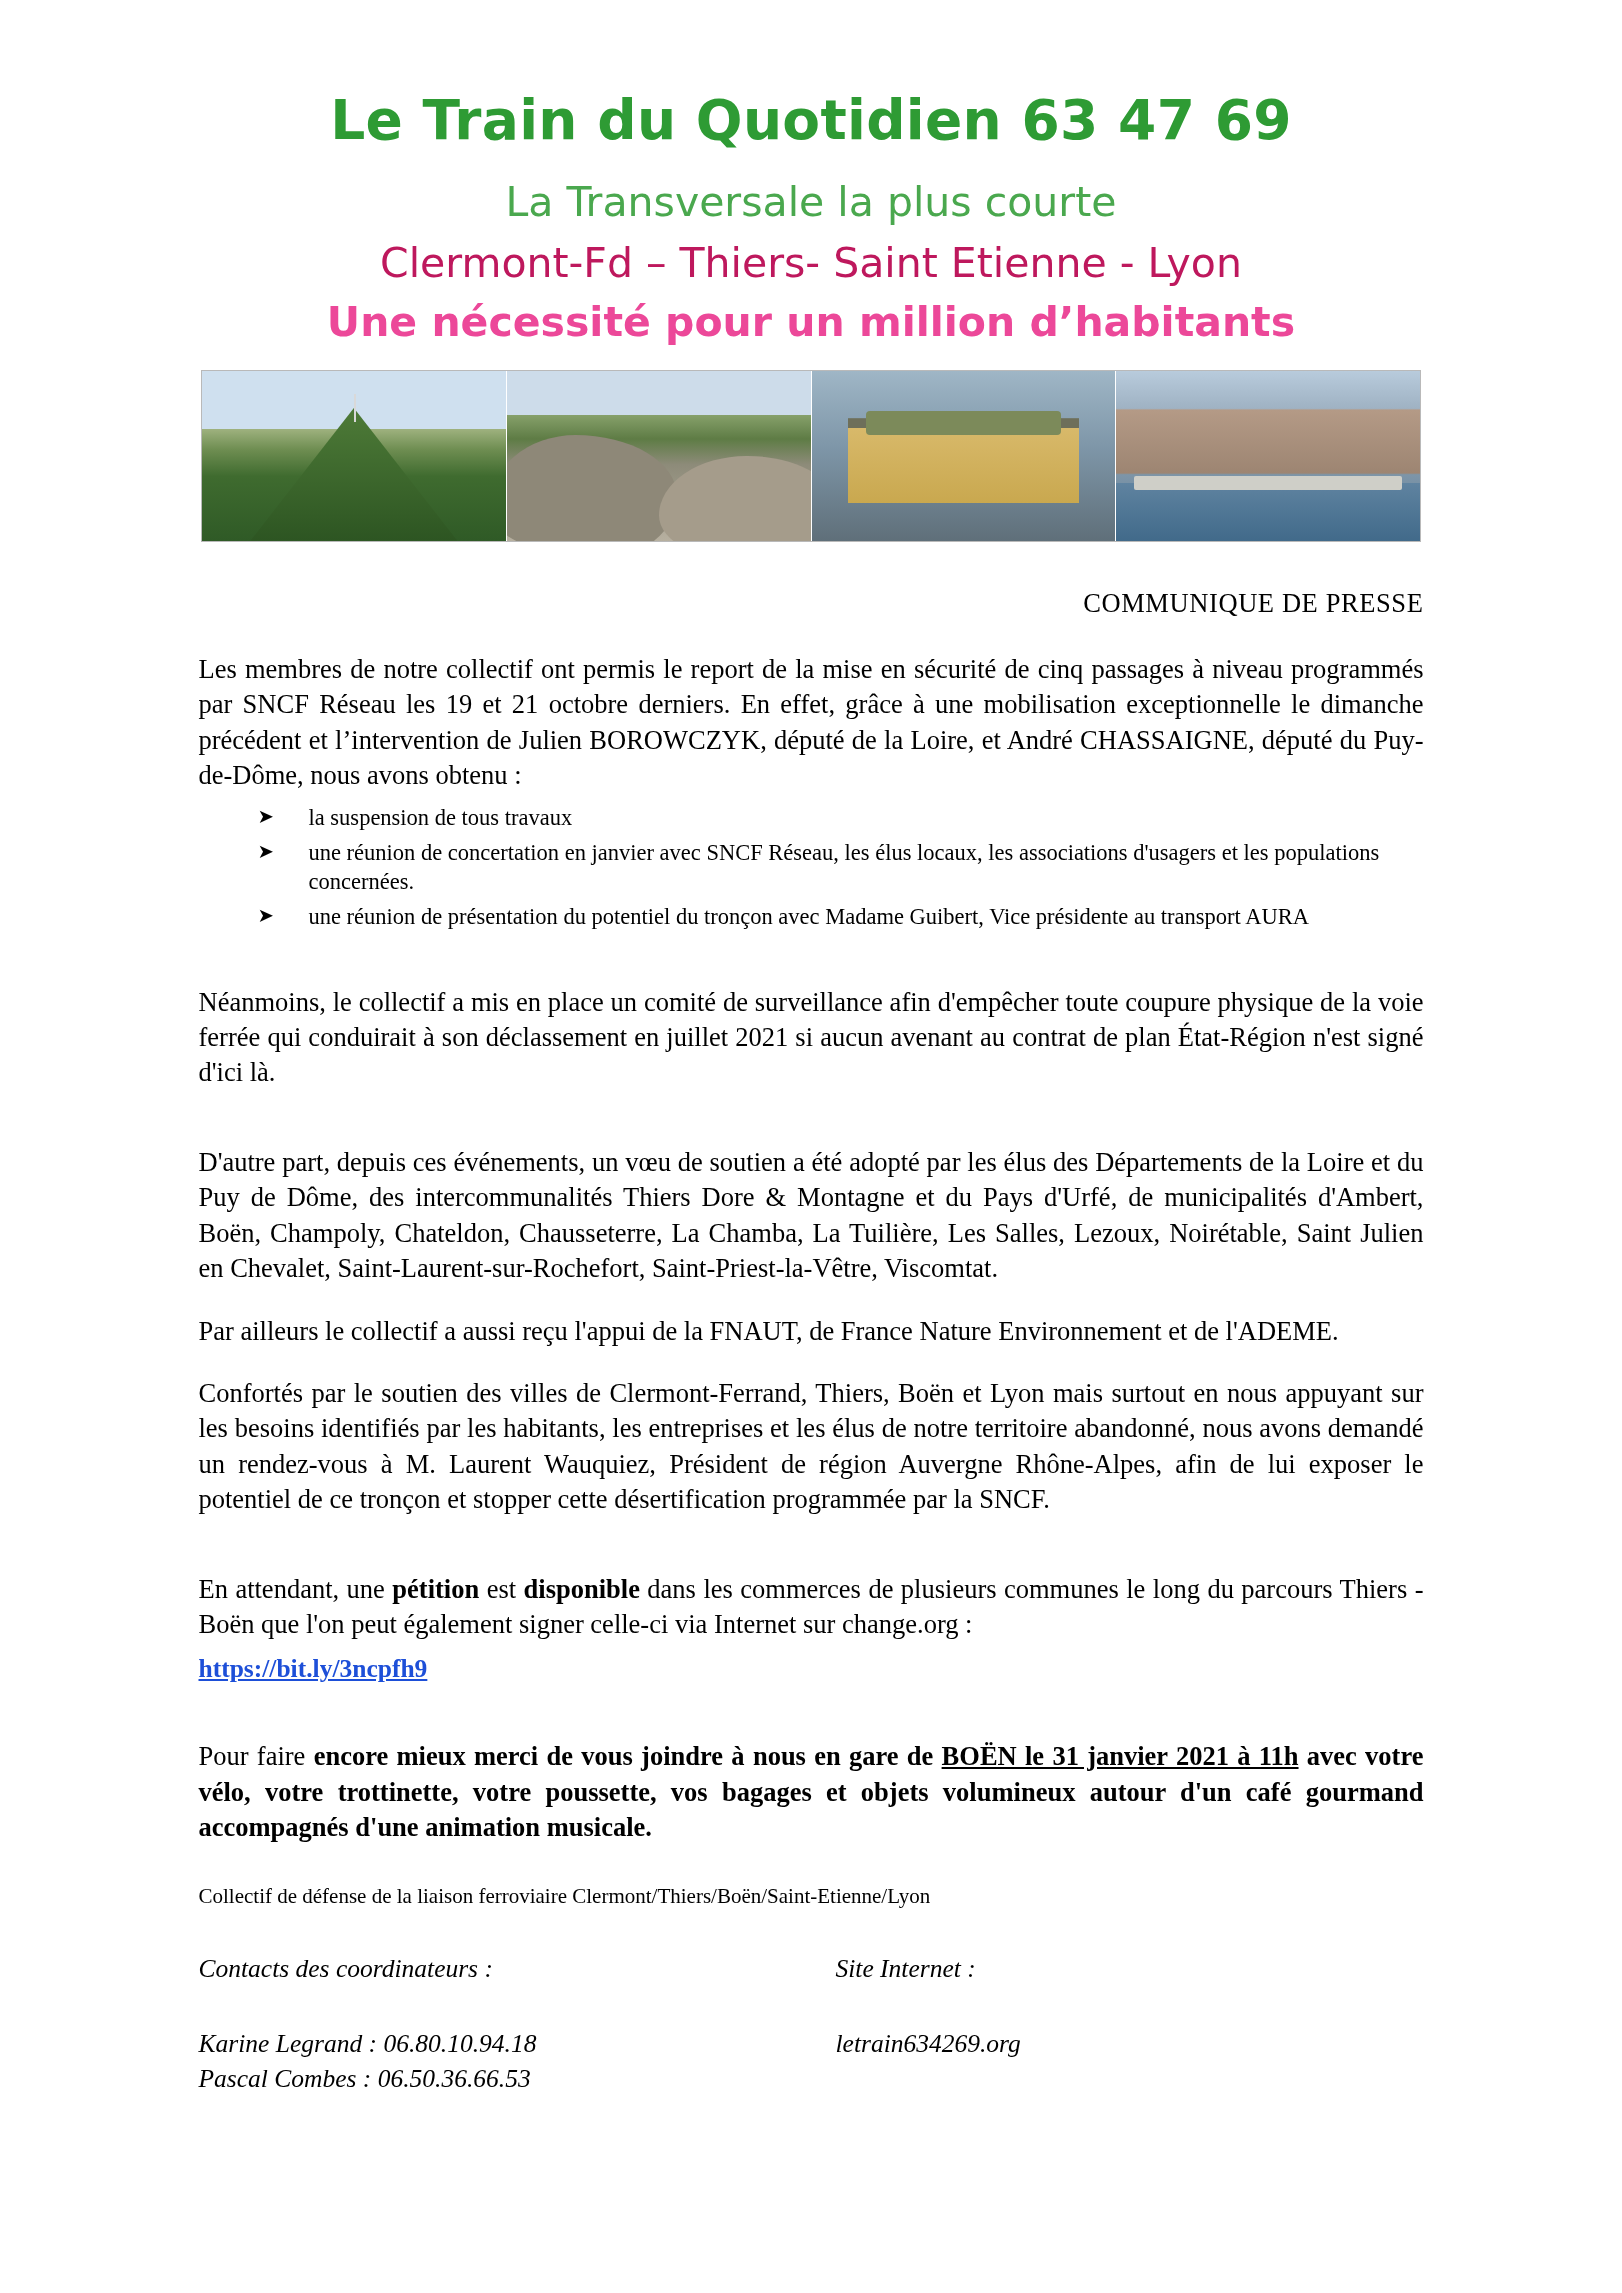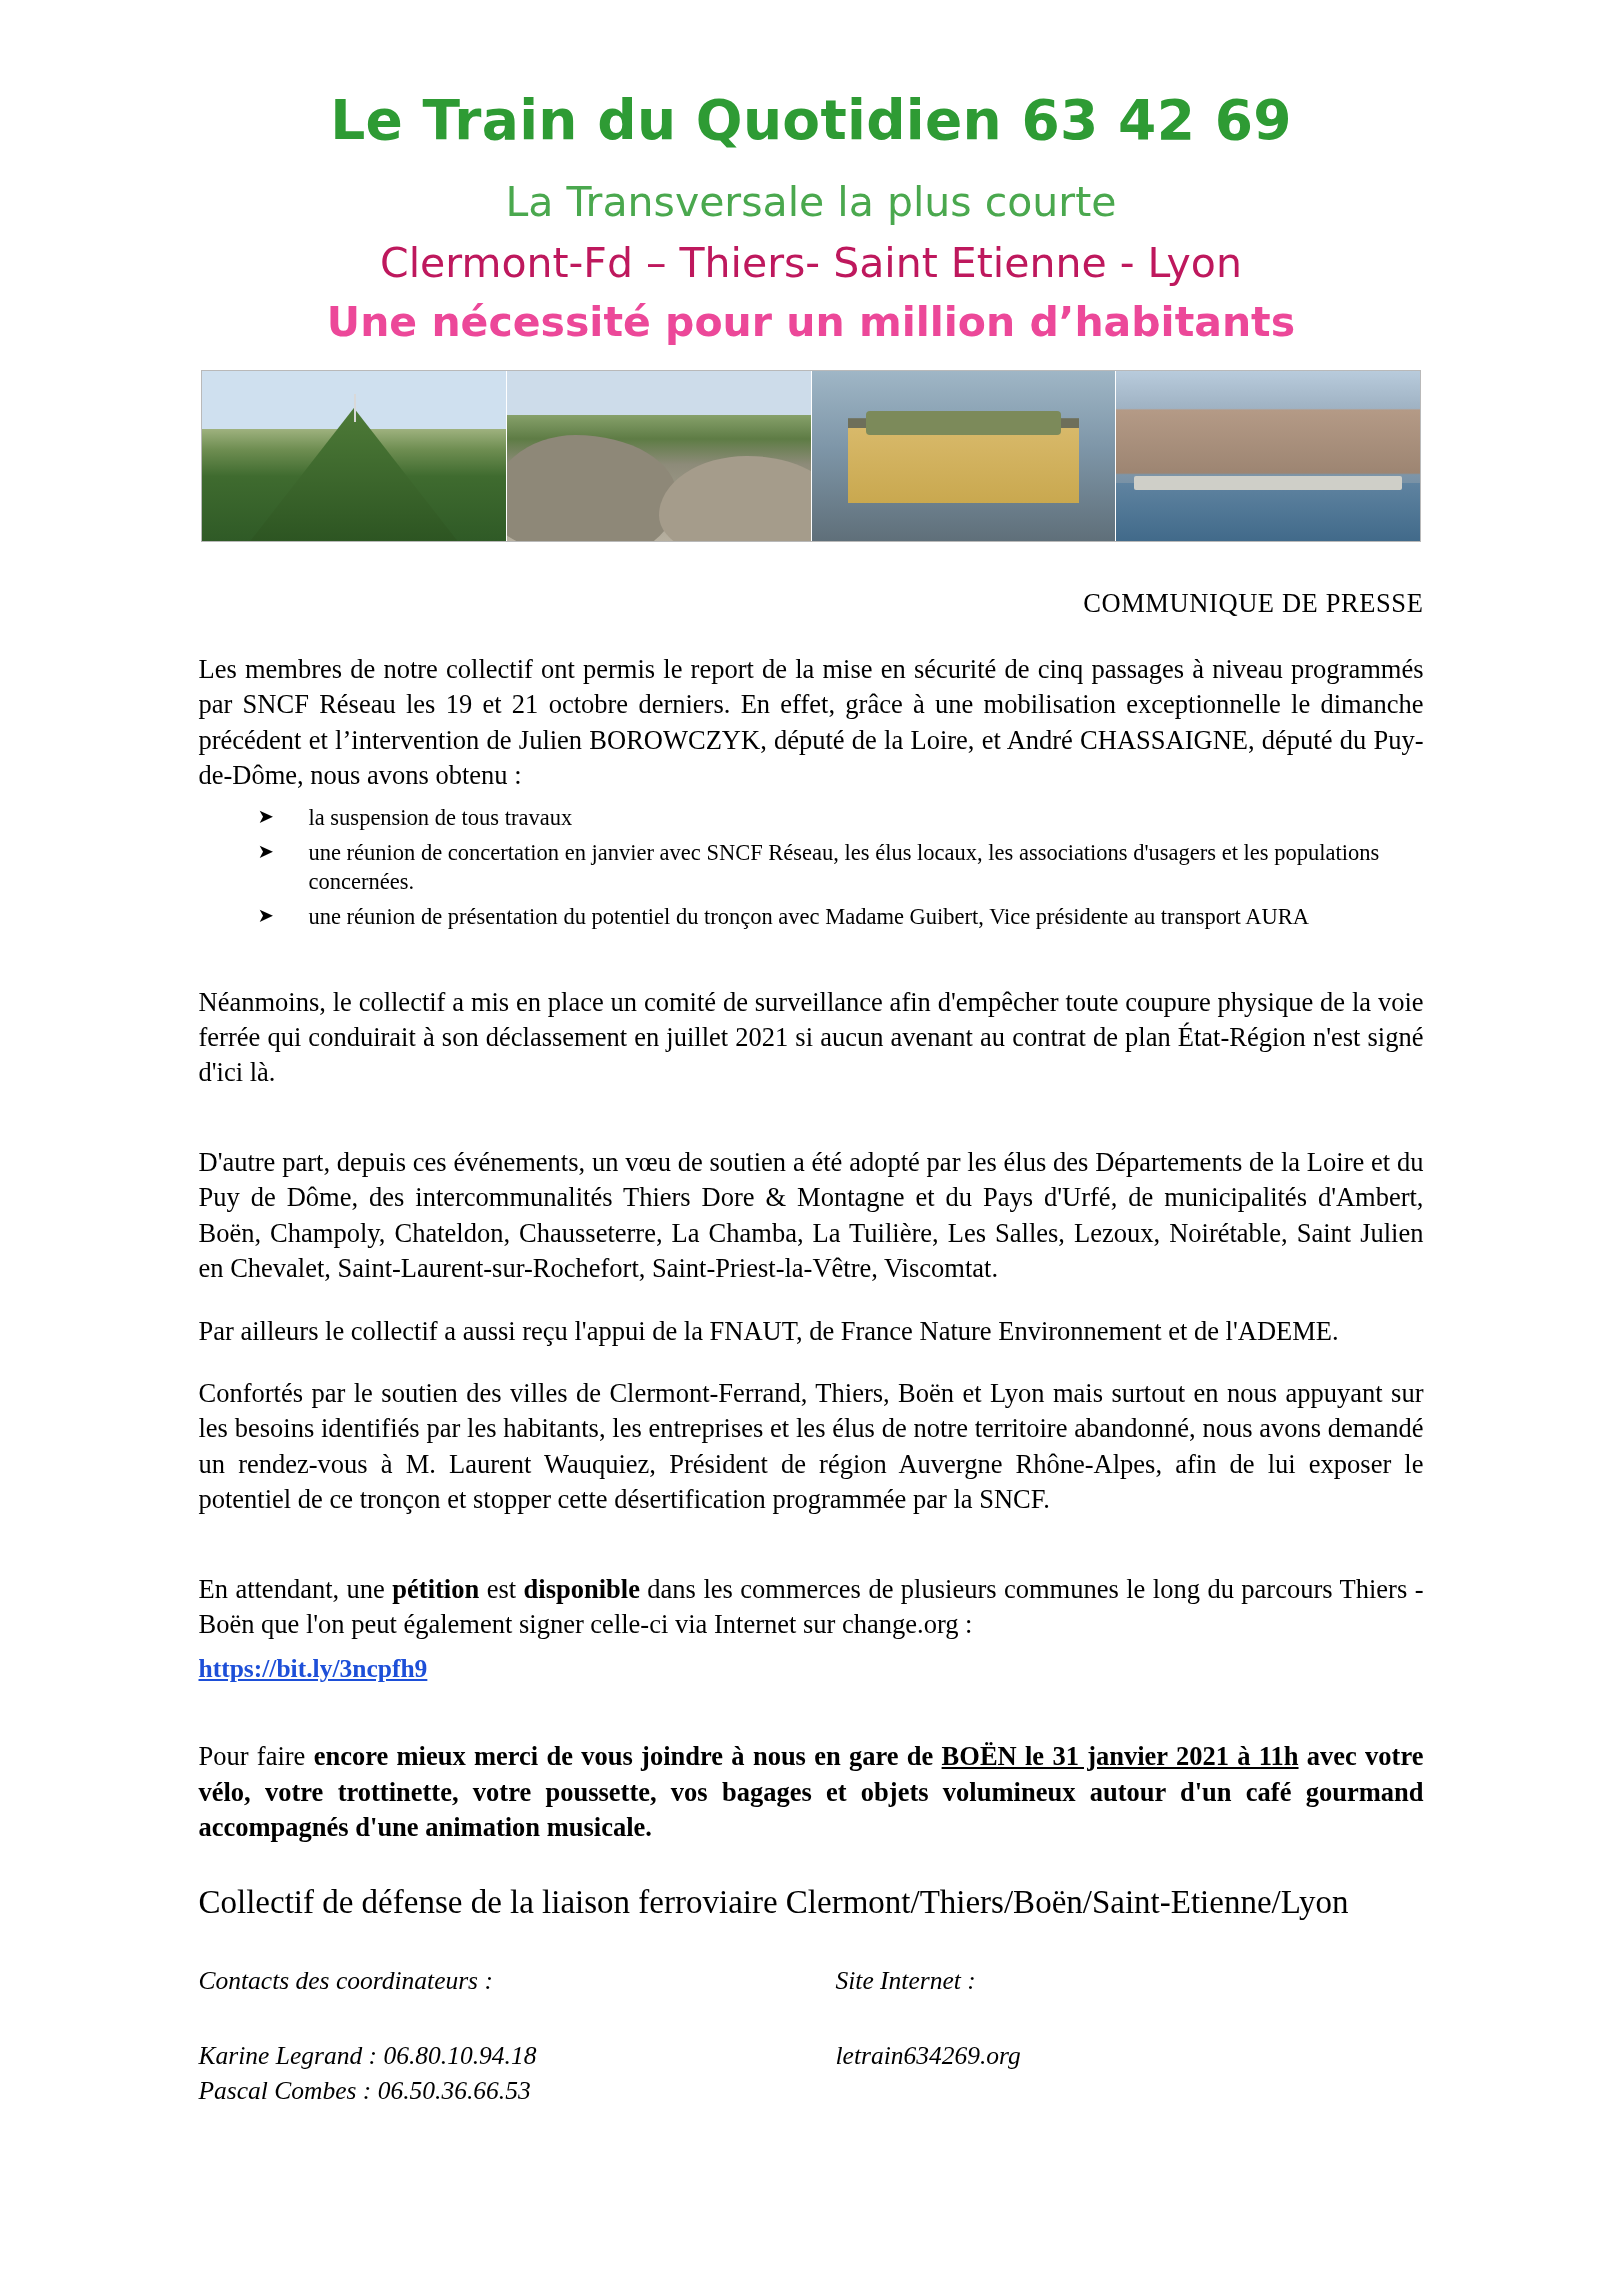--- a/index.html
+++ b/index.html
@@ -234,21 +234,21 @@
   }
 
   .cta {
     font-size: 26.5px;
     line-height: 1.33;
     text-align: justify;
     margin: 0;
   }
 
   .signature {
-    font-size: 33px;
+    font-size: 21px;
     margin: 0;
   }
 
   .contacts {
     display: flex;
     width: 100%;
     margin-top: 45px;
     font-style: italic;
     font-size: 25.5px;
     align-items: center;
@@ -265,21 +265,21 @@
   }
   .contacts-lines .col-left { width: 52%; }
   .contacts-lines .col-right { width: 48%; }
 </style>
 </head>
 <body>
 
 <div class="page">
 
   <div class="banner">
-    <div class="banner-line1">Le Train du Quotidien 63 42 69</div>
+    <div class="banner-line1">Le Train du Quotidien 63 47 69</div>
     <div class="banner-line2">La Transversale la plus courte</div>
     <div class="banner-line3">Clermont-Fd – Thiers- Saint Etienne - Lyon</div>
     <div class="banner-line4">Une nécessité pour un million d’habitants</div>
   </div>
 
   <div class="photo-strip">
     <div class="photo ph-volcano"></div>
     <div class="photo ph-rocks"></div>
     <div class="photo ph-stadium"></div>
     <div class="photo ph-city"></div>

